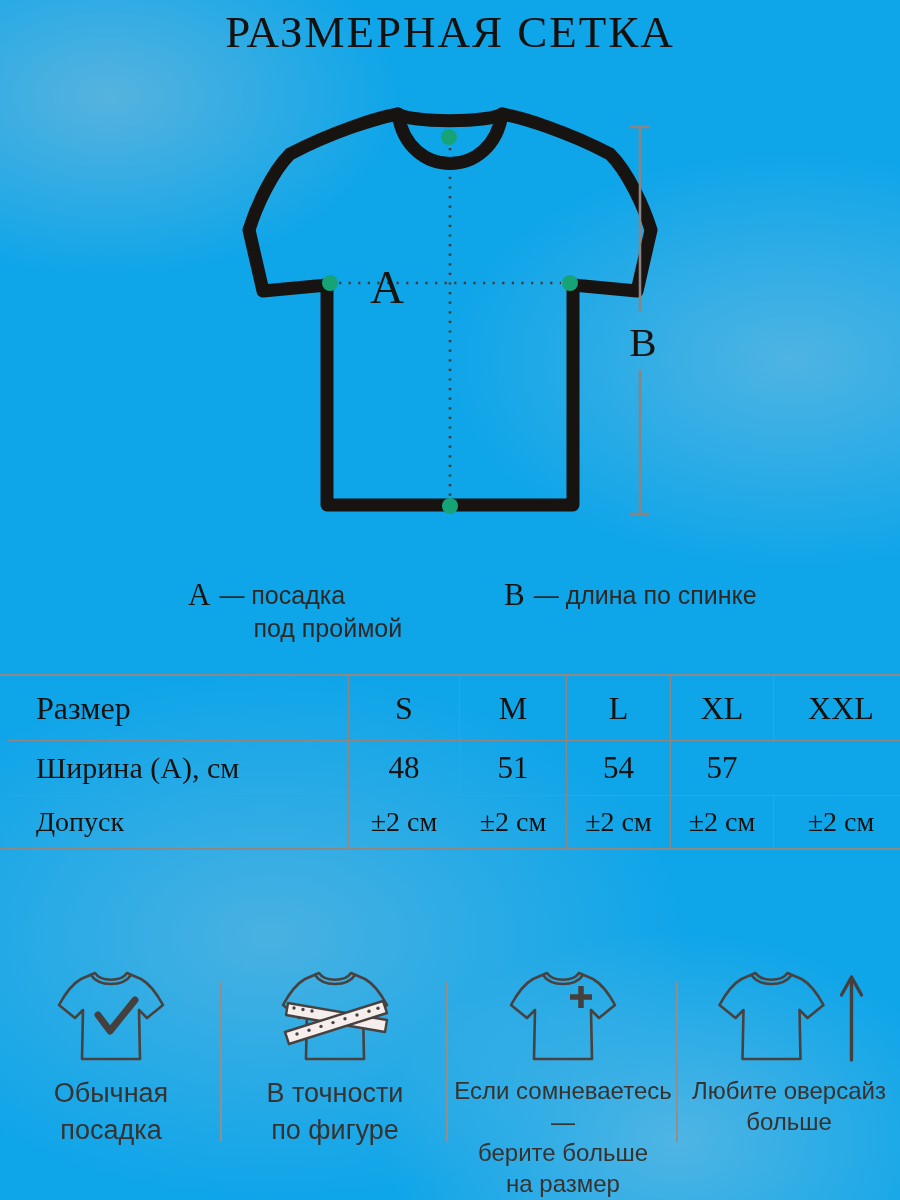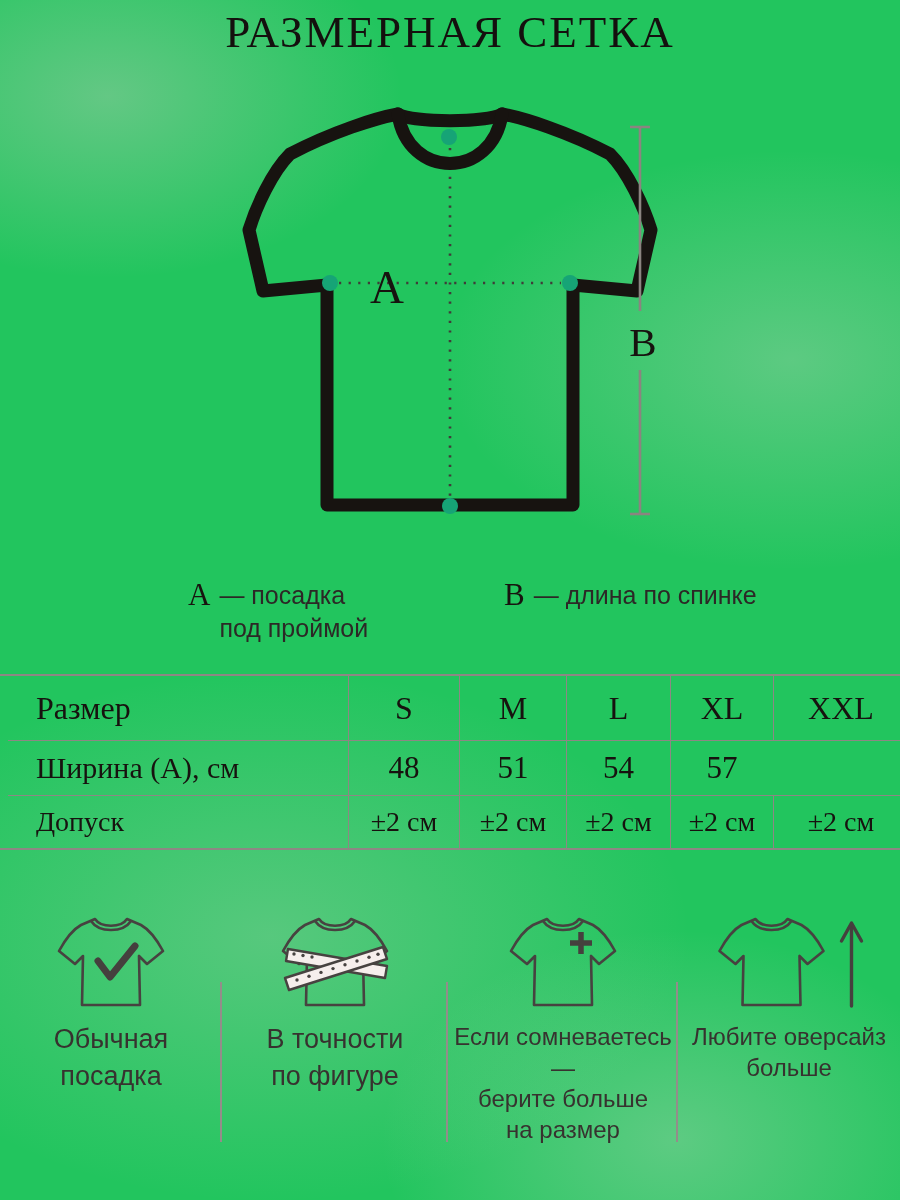--- a/index.html
+++ b/index.html
@@ -1,19 +1,19 @@
 <!DOCTYPE html>
 <html><head>
 <meta charset="utf-8">
 <style>
   html,body{margin:0;padding:0;}
   .page{
     position:relative;
     width:900px;height:1200px;
-    background:#22c55e;
+    background:#0ea5e9;
     font-family:"Liberation Serif", serif;
     color:#1d1916;
     overflow:hidden;
   }
   .paper-texture{
     position:absolute;inset:0;pointer-events:none;
     background:
       radial-gradient(ellipse 420px 260px at 12% 8%, rgba(221,205,203,.35), rgba(221,205,203,0) 70%),
       radial-gradient(ellipse 500px 300px at 88% 30%, rgba(228,214,212,.30), rgba(228,214,212,0) 70%),
       radial-gradient(ellipse 600px 380px at 30% 78%, rgba(224,209,206,.28), rgba(224,209,206,0) 70%),
@@ -35,21 +35,21 @@
   .legend-a{left:188px;}
   .legend-b{left:504px;}
   .legend .letter{
     font-size:31px;line-height:32px;color:#18140f;
     margin-right:9px;
   }
   .legend .lines{
     font-family:"Liberation Sans", sans-serif;
     font-size:25px;line-height:33px;color:#2c2826;
   }
-  .legend .lines .l2{}
+  .legend .lines .l2{margin-left:34px;}
 
   
   .size-table{
     position:absolute;top:674px;left:0;width:900px;
     border-top:2px solid #8e8784;
     border-bottom:2px solid #8e8784;
     padding-left:8px;
   }
   .t-row{
     display:grid;
@@ -63,21 +63,21 @@
     display:flex;align-items:center;justify-content:center;
     font-size:31px;color:#17120f;
   }
   .t-cell + .t-cell{border-left:1.5px solid #8e8784;}
   .t-cell.lbl{justify-content:flex-start;padding-left:28px;font-size:30px;}
   .r-head .t-cell{font-size:32px;}
   .r-last .t-cell{font-size:28px;}
 
   
   .fit-guide{
-    position:absolute;top:908px;left:0;width:900px;
+    position:absolute;top:962px;left:0;width:900px;
     display:grid;grid-template-columns:222px 226px 230px 222px;
   }
   .fit-item{display:flex;flex-direction:column;align-items:center;}
   .fit-icon{height:102px;display:flex;align-items:flex-end;}
   .fit-caption{
     margin-top:11px;
     font-family:"Liberation Sans", sans-serif;
     text-align:center;color:#37322f;
   }
   .fit-caption.big{font-size:27px;line-height:37px;}

